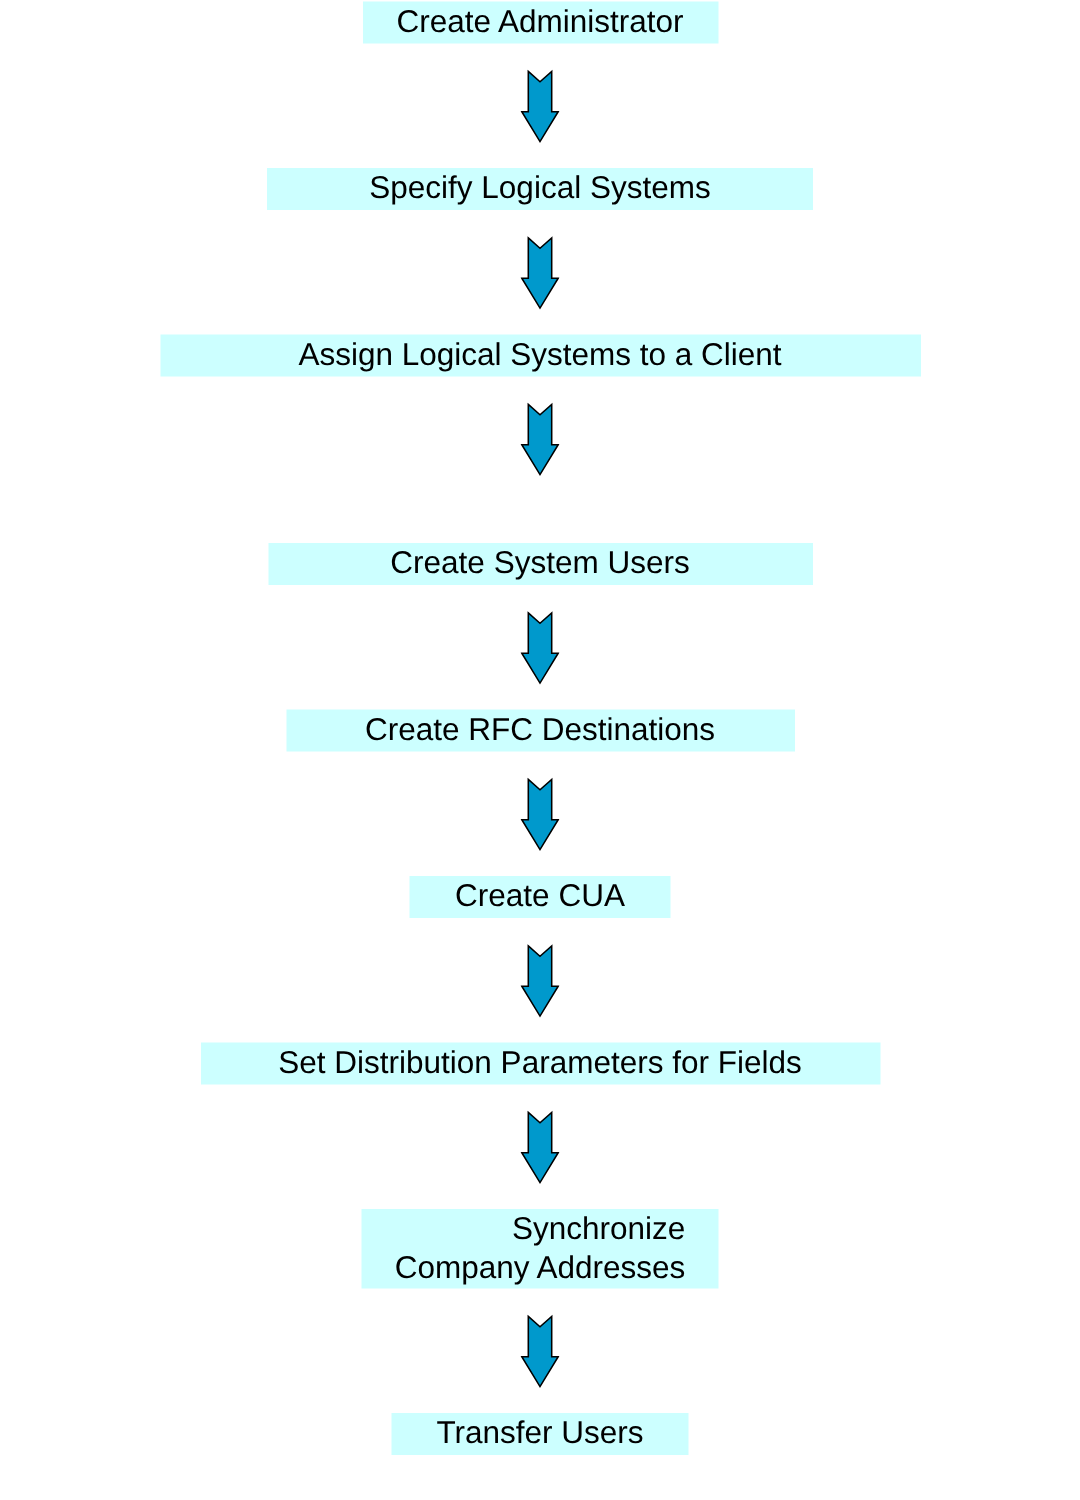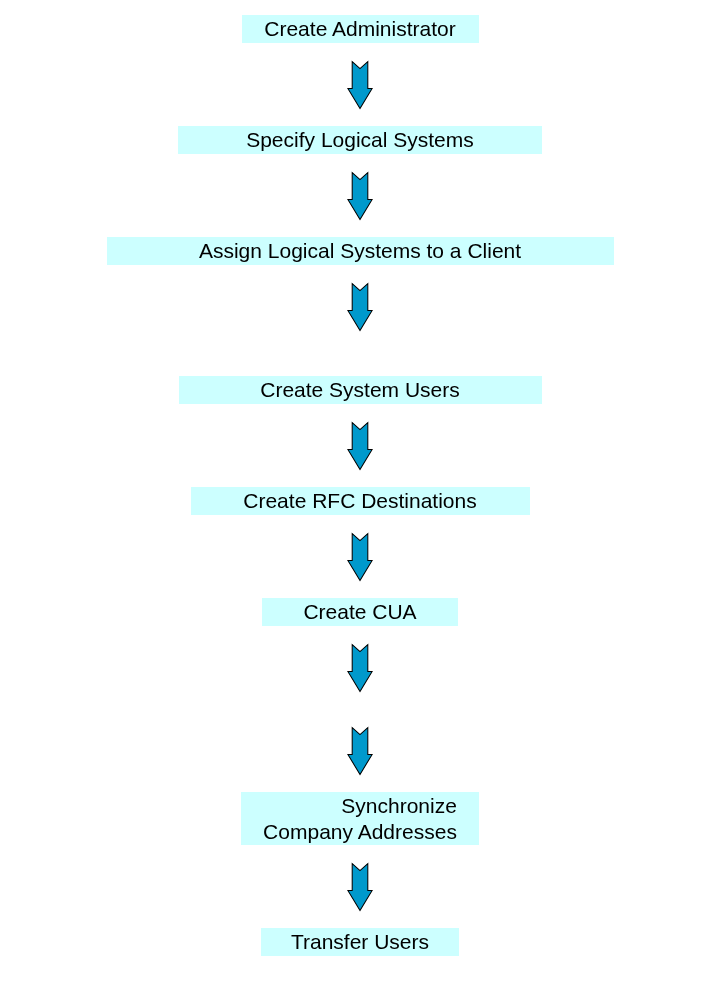--- a/index.html
+++ b/index.html
@@ -12,21 +12,21 @@
       position: relative;
       width: 720px;
       height: 1000px;
       background: #ffffff;
       overflow: hidden;
     }
     .flow {
       display: flex;
       flex-direction: column;
       align-items: center;
-      padding-top: 15px;
+      padding-top: 1px;
     }
     .step {
       background: #ccffff;
       color: #000000;
       font-size: 21px;
       line-height: 28px;
       height: 28px;
       text-align: center;
       white-space: pre-line;
       display: flex;
@@ -37,21 +37,21 @@
     }
     .step.two-line {
       height: 53px;
       line-height: 26px;
     }
     .s1 { width: 237px; }
     .s2 { width: 364px; }
     .s3 { width: 507px; }
     .s4 { width: 363px; margin-top: 28px; }
     .s5 { width: 339px; }
-    .s6 { width: 196px; }
+    .s6 { width: 174px; }
     .s7 { width: 453px; }
     .s8 { width: 238px; text-align: right; }
     .s9 { width: 198px; }
     .arrow {
       margin: 14px 0;
       height: 55px;
       display: flex;
       align-items: center;
       justify-content: center;
     }
@@ -104,20 +104,21 @@
     </div>
 
     <div class="step s6">Create CUA</div>
 
     <div class="arrow">
       <svg width="26" height="56" viewBox="0 0 30 56" aria-hidden="true">
         <polygon points="6,1 15,9 24,1 24,32 29,32 15,55 1,32 6,32" stroke="#000000" stroke-width="1.2" stroke-linejoin="miter" fill="#0099cc"></polygon>
       </svg>
     </div>
 
+    <div class="step s7">Set Distribution Parameters for Fields</div>
 
     <div class="arrow">
       <svg width="26" height="56" viewBox="0 0 30 56" aria-hidden="true">
         <polygon points="6,1 15,9 24,1 24,32 29,32 15,55 1,32 6,32" stroke="#000000" stroke-width="1.2" stroke-linejoin="miter" fill="#0099cc"></polygon>
       </svg>
     </div>
 
     <div class="step s8 two-line">Synchronize
 Company Addresses</div>
 

